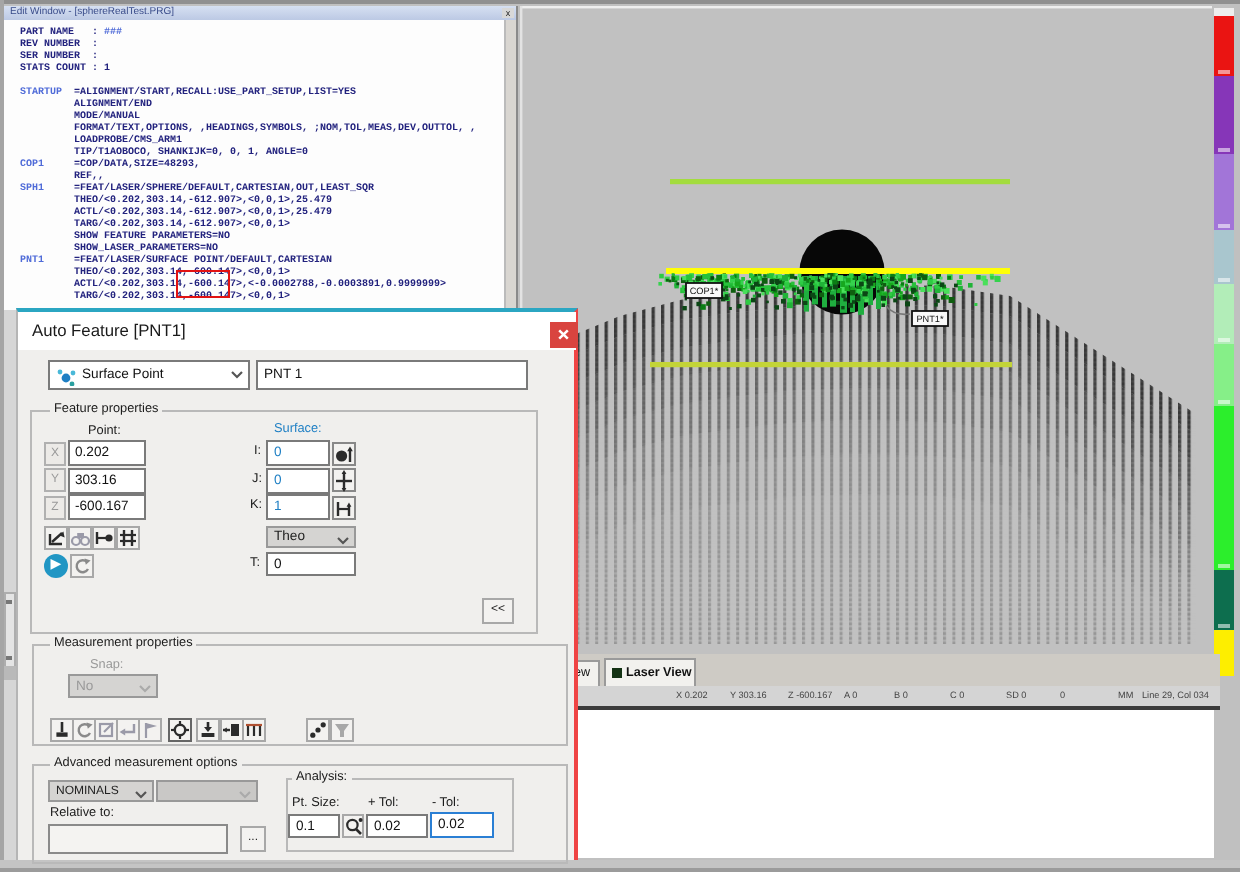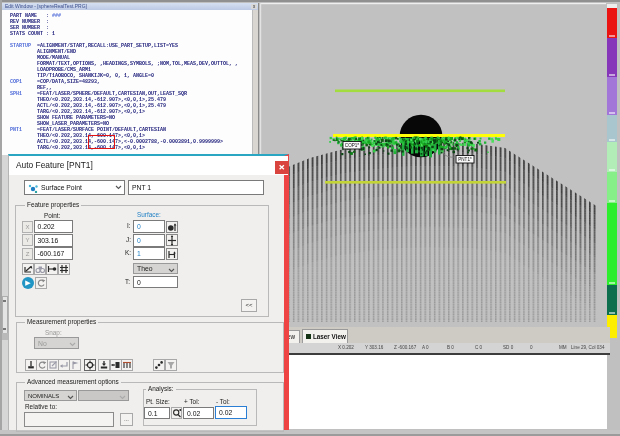--- a/index.html
+++ b/index.html
@@ -19,21 +19,21 @@
 
 #cbar{left:607px;top:4px;width:10px;height:334px}
 
 #tabbar{left:258px;top:327px;width:352px;height:16px;background:#cecbc5}
 .tab{position:absolute;background:#f2f1ee;border:1px solid #9a9a9a;border-bottom:none;font-size:6.3px;color:#111}
 #tstatus{left:258px;top:343px;width:352px;height:9.5px;background:#d4d4d4;font-size:4.6px;color:#444}
 #darkline{left:258px;top:352.5px;width:352px;height:2.2px;background:#3c3c3c}
 #whitepanel{left:288px;top:354.7px;width:319px;height:74.5px;background:#fff}
 #botstrip{left:0;top:429.5px;width:620px;height:6.5px;background:#c4c4c4;border-bottom:2px solid #9b9b9b}
 
-#dlg{left:8px;top:153.5px;width:281px;height:276.5px;background:#f0efed;border-top:2px solid #2ba6c2;border-left:1px solid #b5b5b5;border-right:5px solid #ef4444}
+#dlg{left:8px;top:153.5px;width:281px;height:276.5px;background:#f0efed;border-top:2px solid #2ba6c2;border-left:1px solid #b5b5b5;border-right:2px solid #ef4444}
 #dlgtitle{left:0;top:0;width:279px;height:19px;background:#fff;color:#1a1a1a;font-size:8.4px;line-height:19px;padding-left:7px}
 #dlgclose{left:266px;top:5.5px;width:13.5px;height:12.5px;background:#d9443f;color:#fff;font-size:7px;line-height:12px;text-align:center}
 .grp{position:absolute;border:1px solid #b9b9b9}
 .grplbl{position:absolute;background:#f0efed;font-size:6.4px;color:#1a1a1a;padding:0 2px;line-height:7px}
 .fld{position:absolute;background:#fff;border:1px solid #7a7a7a;font-size:6.8px;color:#111;padding-left:3px;overflow:hidden}
 .drop{position:absolute;background:#d5d4d2;border:1px solid #999;font-size:6.8px;color:#222;padding-left:3px;overflow:hidden}
 .lbl{position:absolute;font-size:6.4px;color:#1a1a1a;white-space:nowrap}
 .blbl{position:absolute;font-size:6.4px;color:#1e7fc4;white-space:nowrap}
 .tbtn{position:absolute;width:12px;height:12px;background:#f3f2f0;border:1px solid #a8a8a8;font-size:7px;text-align:center;line-height:11px;color:#222}
 .xyzb{position:absolute;width:11px;height:12px;background:#eceae7;border:1px solid #b0b0b0;color:#999;font-size:6px;text-align:center;line-height:11px}

